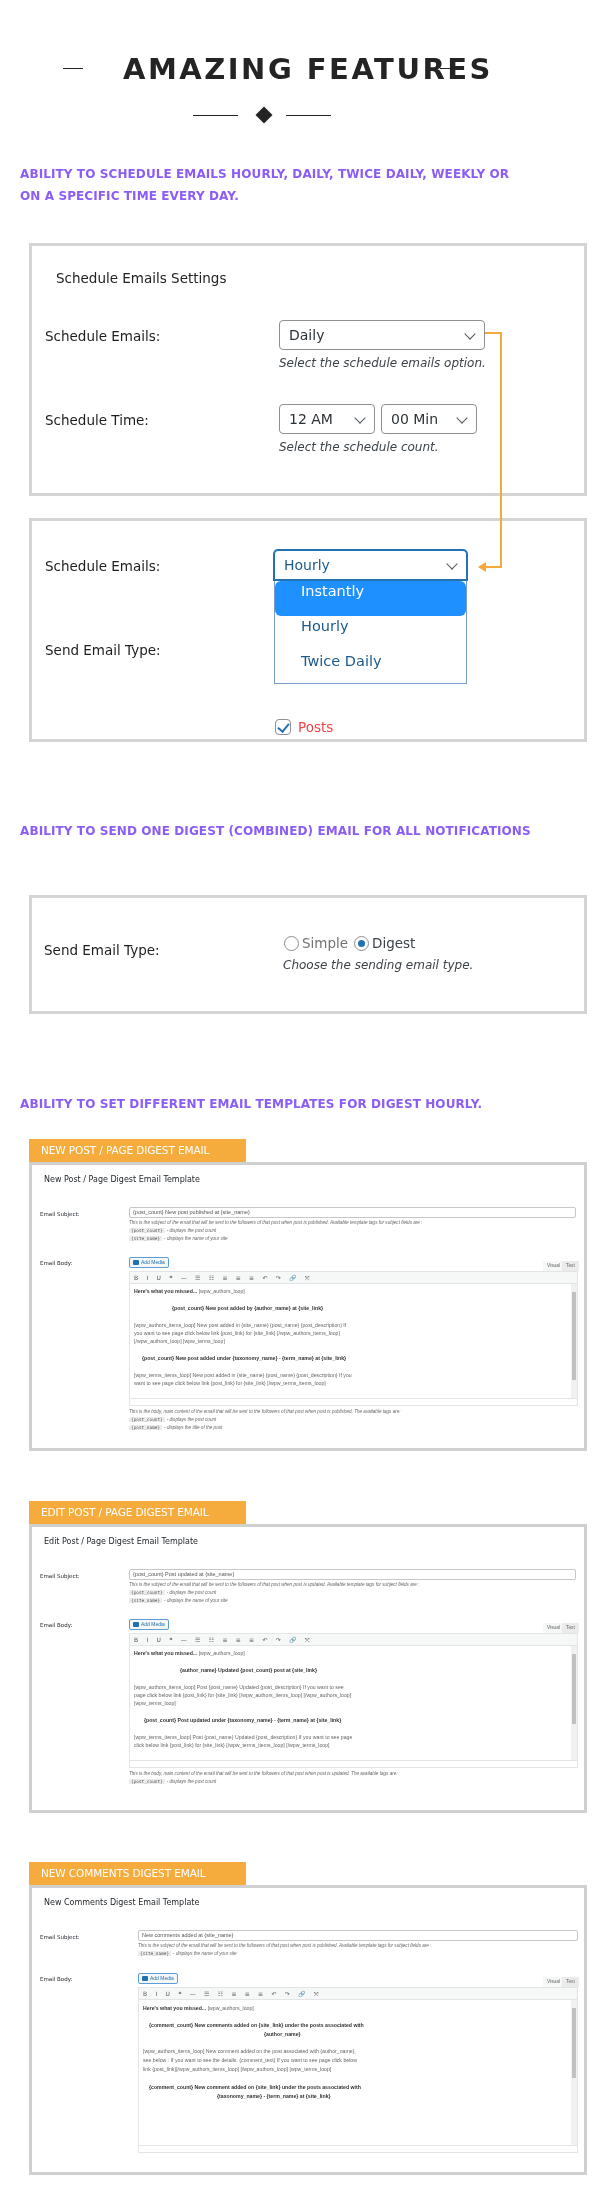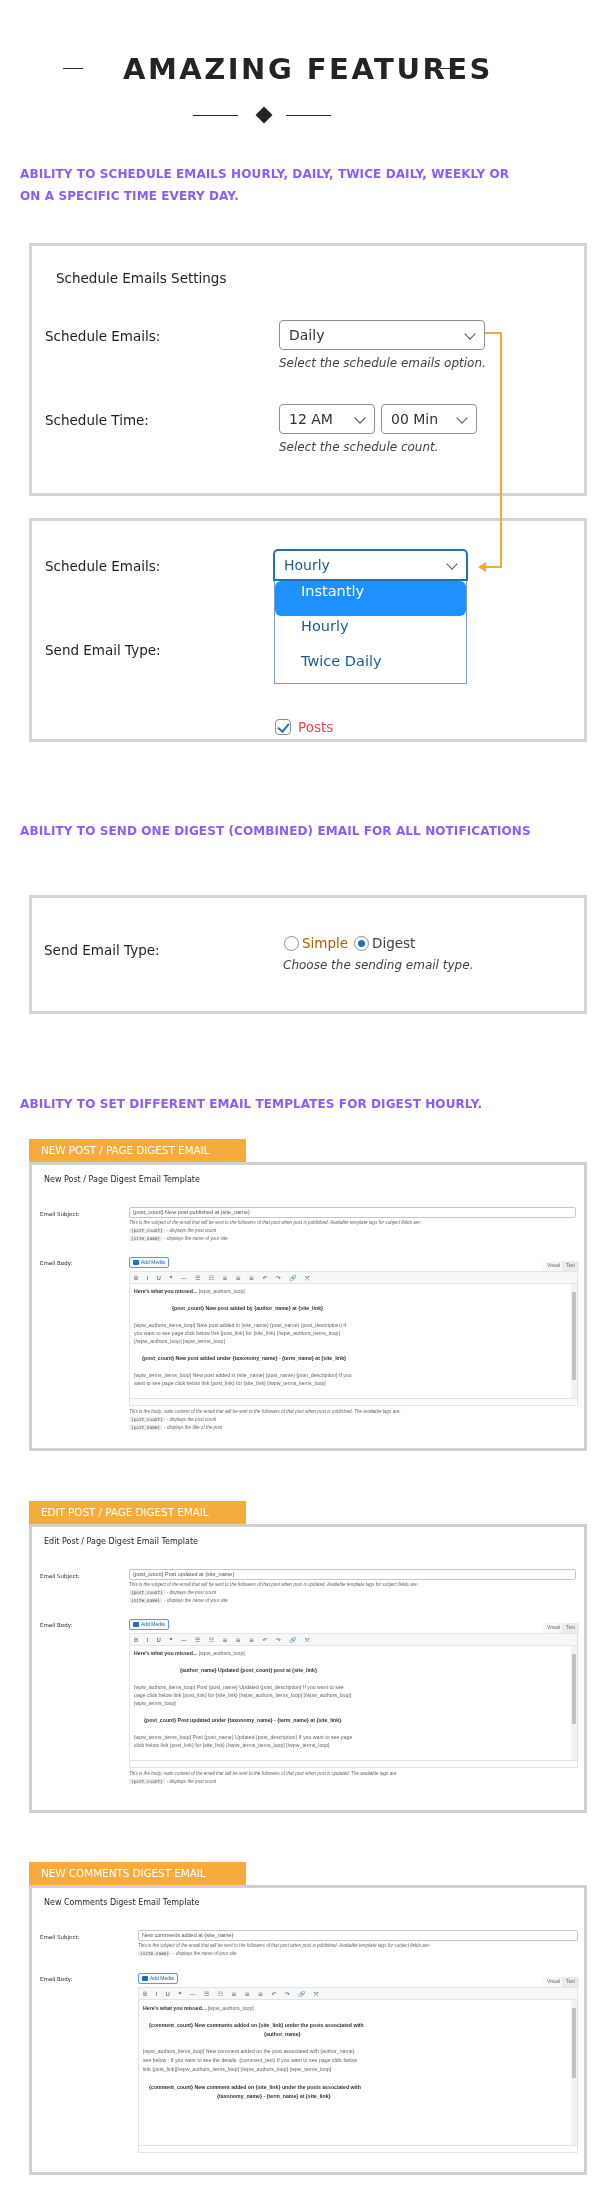--- a/index.html
+++ b/index.html
@@ -125,21 +125,21 @@
 <div class="conn" style="left:486px; top:566px; width:16px; height:2px;"></div>
 <div style="position:absolute; left:478px; top:562px; width:0; height:0; border-top:5px solid transparent; border-bottom:5px solid transparent; border-right:8px solid #f5a93b;"></div>
 
 <div class="feature-caption" style="top:820px;">
   <div>ABILITY TO SEND ONE DIGEST (COMBINED) EMAIL FOR ALL NOTIFICATIONS</div>
 </div>
 
 <div class="panel sysfont" style="top:895px; height:119px;">
   <div class="field-label" style="left:12px; top:44px;">Send Email Type:</div>
   <div class="radio" style="left:252px; top:38px;"></div>
-  <div class="field-label" style="left:270px; top:37px; color:#a16207;">Simple</div>
+  <div class="field-label" style="left:270px; top:37px; color:#737373;">Simple</div>
   <div class="radio on" style="left:322px; top:38px;"></div>
   <div class="field-label" style="left:340px; top:37px; color:#3c434a;">Digest</div>
   <div class="hint" style="left:251px; top:60px;">Choose the sending email type.</div>
 </div>
 
 <div class="feature-caption" style="top:1093px;">
   <div>ABILITY TO SET DIFFERENT EMAIL TEMPLATES FOR DIGEST HOURLY.</div>
 </div>
 
 <div class="tpl-tab" style="top:1139px; width:217px;">NEW POST / PAGE DIGEST EMAIL TEMPLATE</div>

